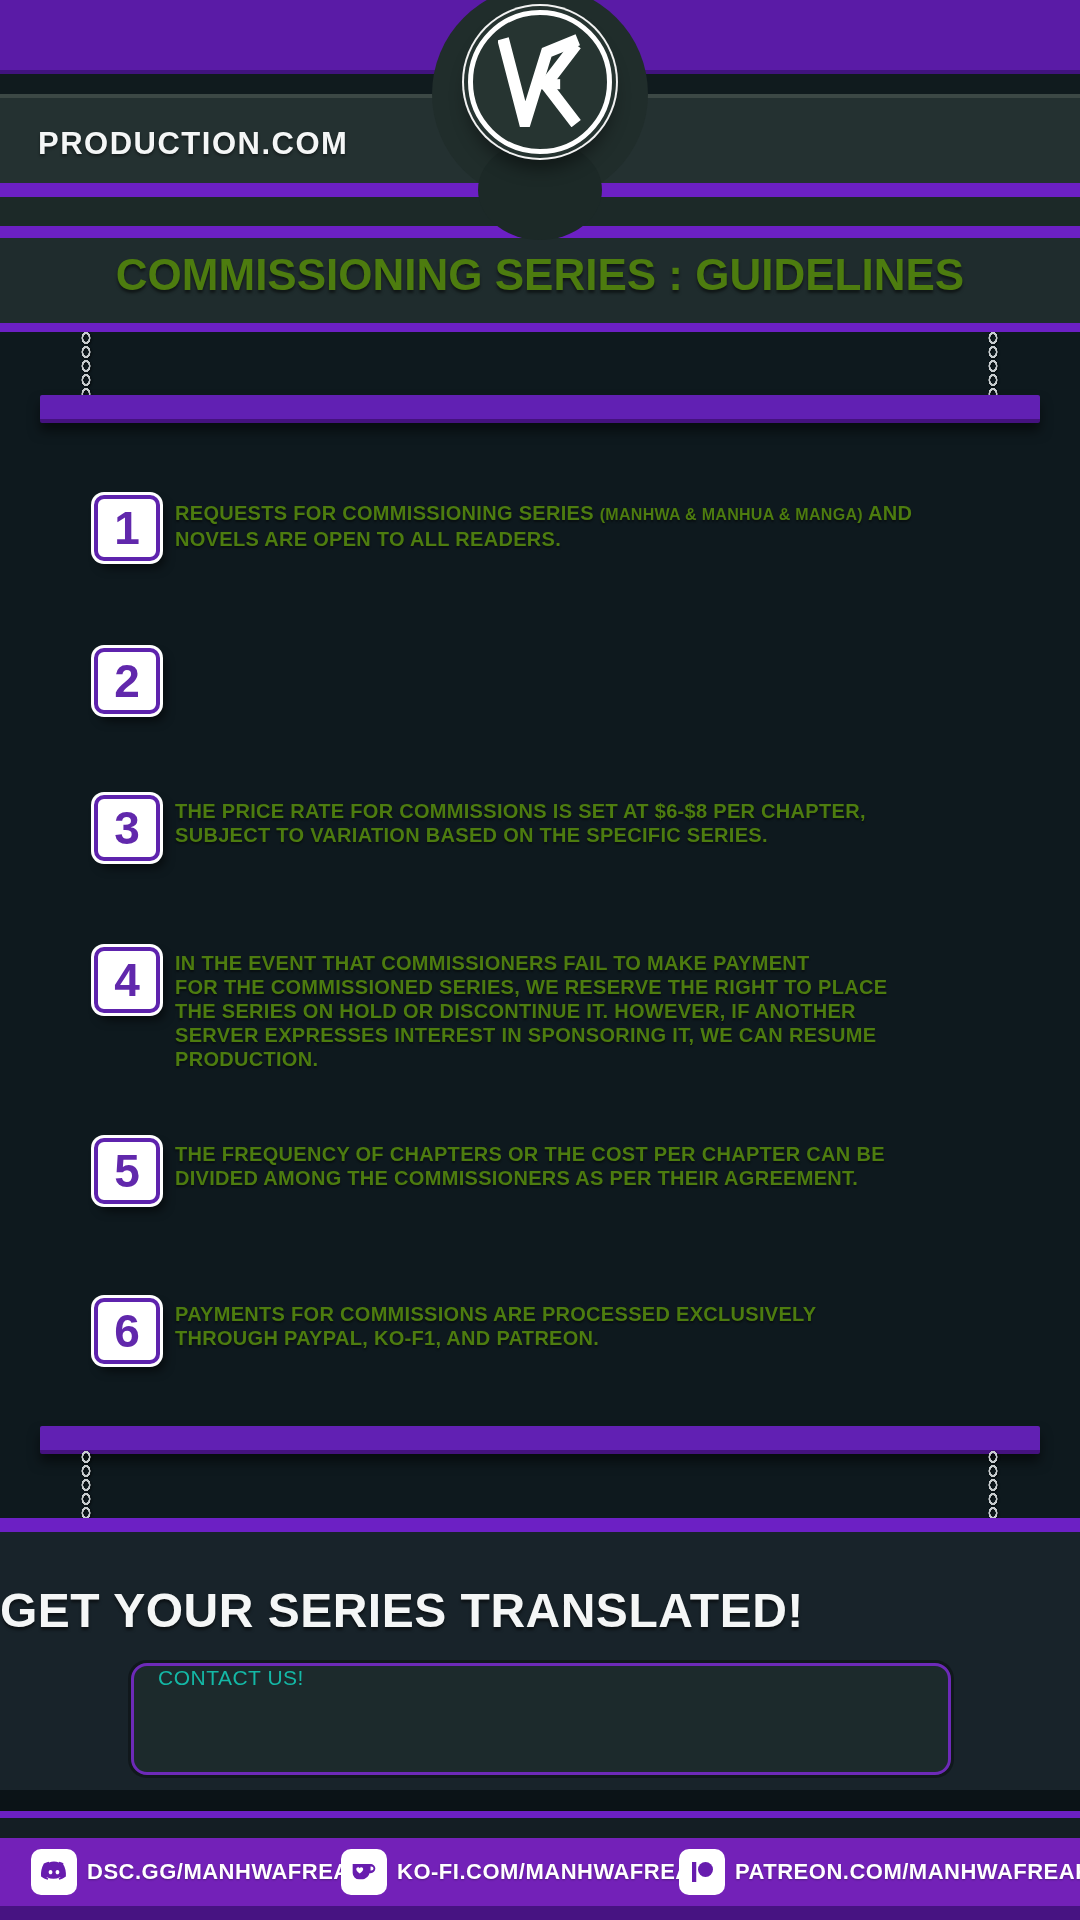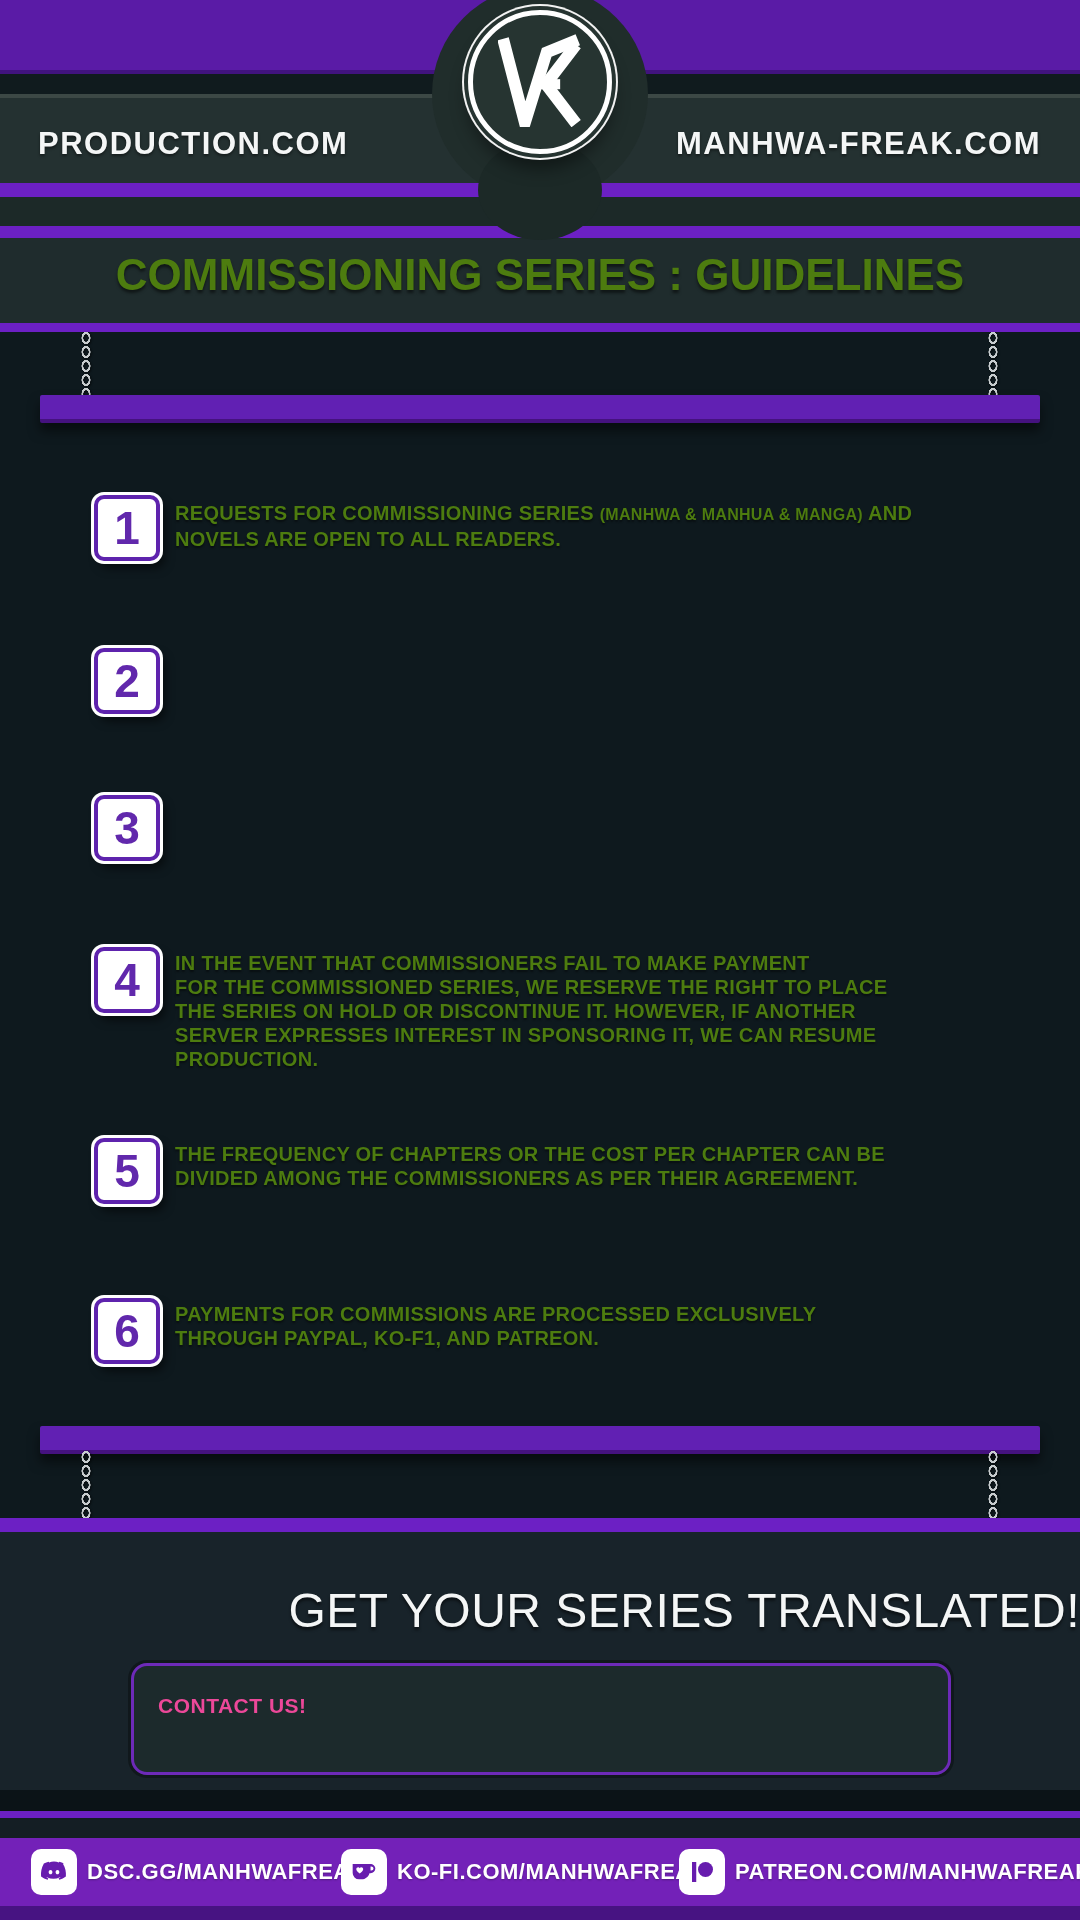--- a/index.html
+++ b/index.html
@@ -74,30 +74,30 @@
   .itext{
     left:175px;width:860px;color:#4d7c0f;font-size:20px;font-weight:bold;
     line-height:24px;white-space:pre-line;letter-spacing:.3px;
     text-shadow:0 2px 2px rgba(0,0,0,.45);
   }
   .itext .small{font-size:16px;}
 
   
   .bottom-section{left:0;top:1532px;width:1080px;height:258px;background:#18232a;}
   .cta-title{
-    left:0;top:1583px;width:1080px;text-align:right;color:#f4f6f6;
-    font-size:48px;font-weight:400;letter-spacing:0.5px;white-space:nowrap;
+    left:0;top:1583px;width:1080px;text-align:left;color:#f4f6f6;
+    font-size:48px;font-weight:700;letter-spacing:0.5px;white-space:nowrap;
     text-shadow:0 3px 3px rgba(0,0,0,.5);
   }
   .contact-box{
     left:131px;top:1663px;width:814px;height:106px;
     border:3px solid #6d2ab8;border-radius:16px;background:#1c2a2c;
     box-shadow:0 0 0 3px #10181c;
   }
-  .contact-title{left:24px;top:28px;color:#ec4899;font-size:21px;font-weight:bold;letter-spacing:.5px;}
+  .contact-title{left:24px;top:0;color:#14b8a6;font-size:21px;font-weight:normal;letter-spacing:.5px;}
   .contact-lines{
     left:62px;top:44px;color:#eef2f2;font-size:19px;font-weight:bold;line-height:23px;
     white-space:pre-line;letter-spacing:.2px;
   }
 
   
   .preft-dark1{left:0;top:1790px;width:1080px;height:21px;background:#0b1317;}
   .stripe5{top:1811px;height:7px;}
   .preft-dark2{left:0;top:1818px;width:1080px;height:20px;background:#141e24;}
   .footer{left:0;top:1838px;width:1080px;height:68px;background:#7321b8;}
@@ -113,21 +113,20 @@
   .flink3{left:679px;}
 </style>
 </head>
 <body>
 
 <div class="canvas">
 
   <div class="abs top-purple"></div>
   <div class="abs header-band"></div>
   <div class="abs domain domain-left">PRODUCTION.COM</div>
-  <div class="abs domain domain-right">MANHWA-FREAK.COM</div>
 
   <div class="abs stripe stripe1"></div>
   <div class="abs band2"></div>
   <div class="abs stripe stripe2"></div>
   <div class="abs title-band"></div>
   <div class="abs stripe stripe3"></div>
 
   <div class="abs badge-c"></div>
   <div class="abs badge-drip"></div>
   <div class="abs logo">
@@ -152,20 +151,22 @@
   <div class="abs itext" style="top:501px;"><span>REQUESTS FOR COMMISSIONING SERIES </span><span class="small">(MANHWA &amp; MANHUA &amp; MANGA)</span><span> AND
 NOVELS ARE OPEN TO ALL READERS.</span></div>
 
   <div class="abs numbox" style="top:648px;">
       <span>2</span>
     </div>
 
   <div class="abs numbox" style="top:795px;">
       <span>3</span>
     </div>
+  <div class="abs itext" style="top:799px;">THE PRICE RATE FOR COMMISSIONS IS SET AT $6-$8 PER CHAPTER,
+SUBJECT TO VARIATION BASED ON THE SPECIFIC SERIES.</div>
 
   <div class="abs numbox" style="top:947px;">
       <span>4</span>
     </div>
   <div class="abs itext" style="top:951px;">IN THE EVENT THAT COMMISSIONERS FAIL TO MAKE PAYMENT
 FOR THE COMMISSIONED SERIES, WE RESERVE THE RIGHT TO PLACE
 THE SERIES ON HOLD OR DISCONTINUE IT. HOWEVER, IF ANOTHER
 SERVER EXPRESSES INTEREST IN SPONSORING IT, WE CAN RESUME
 PRODUCTION.</div>
 

